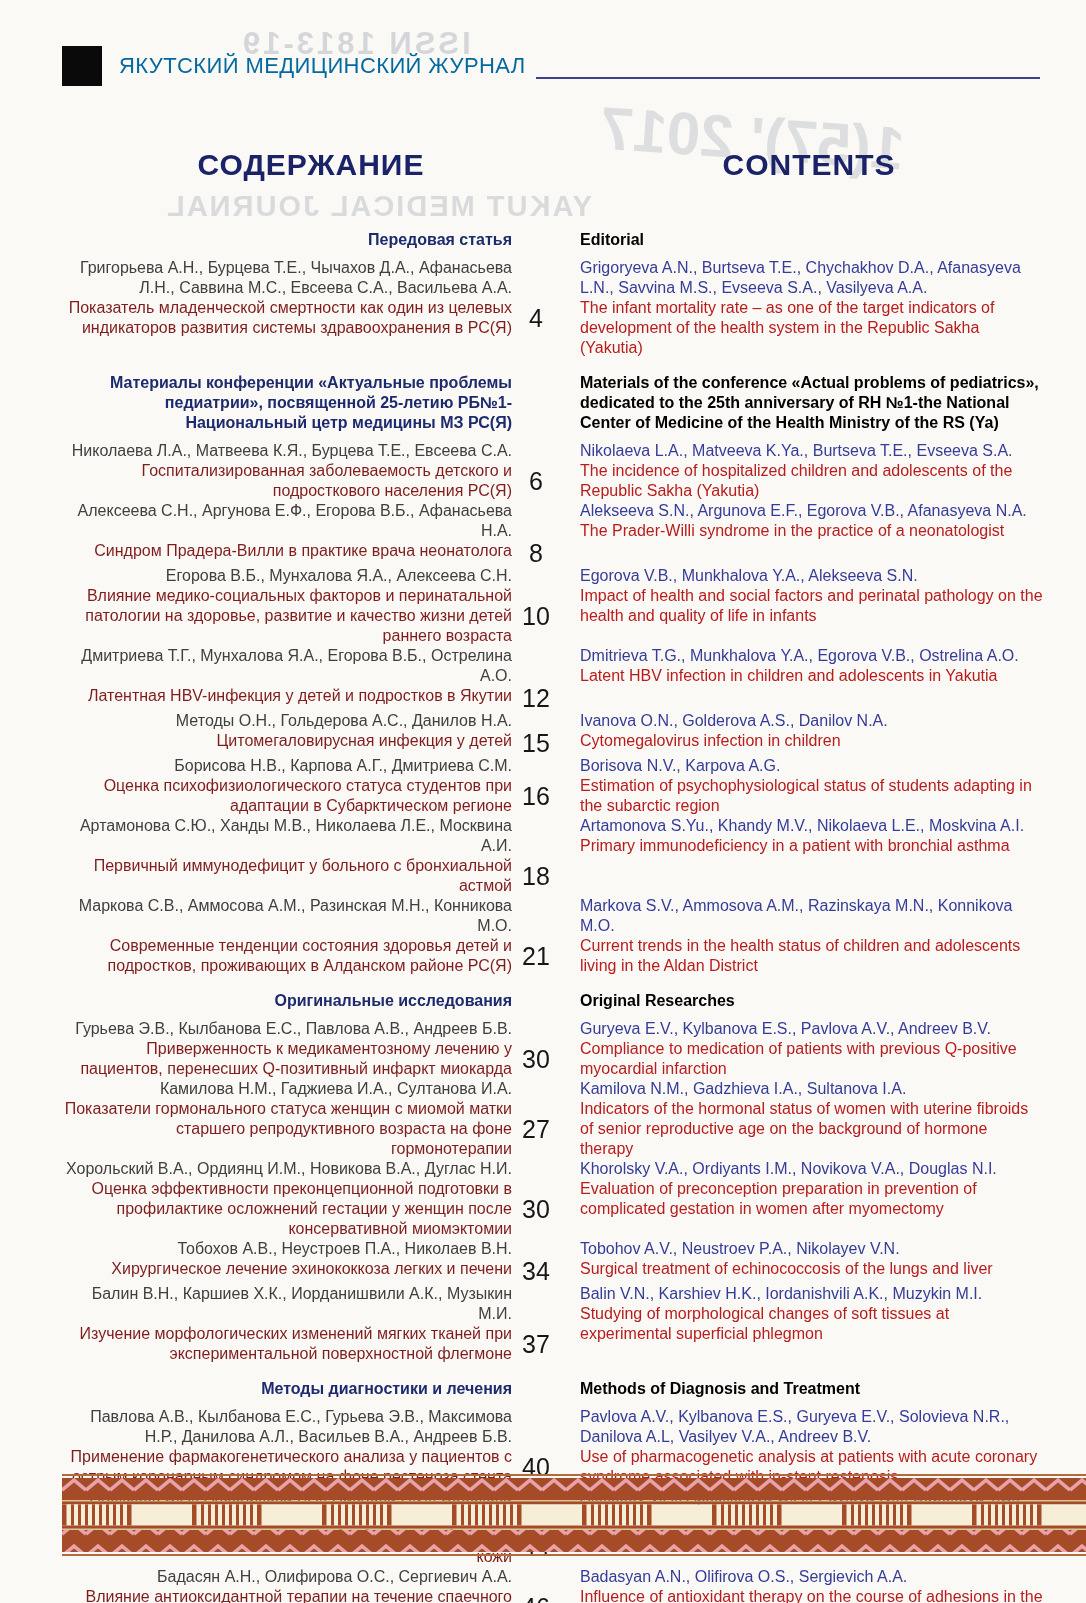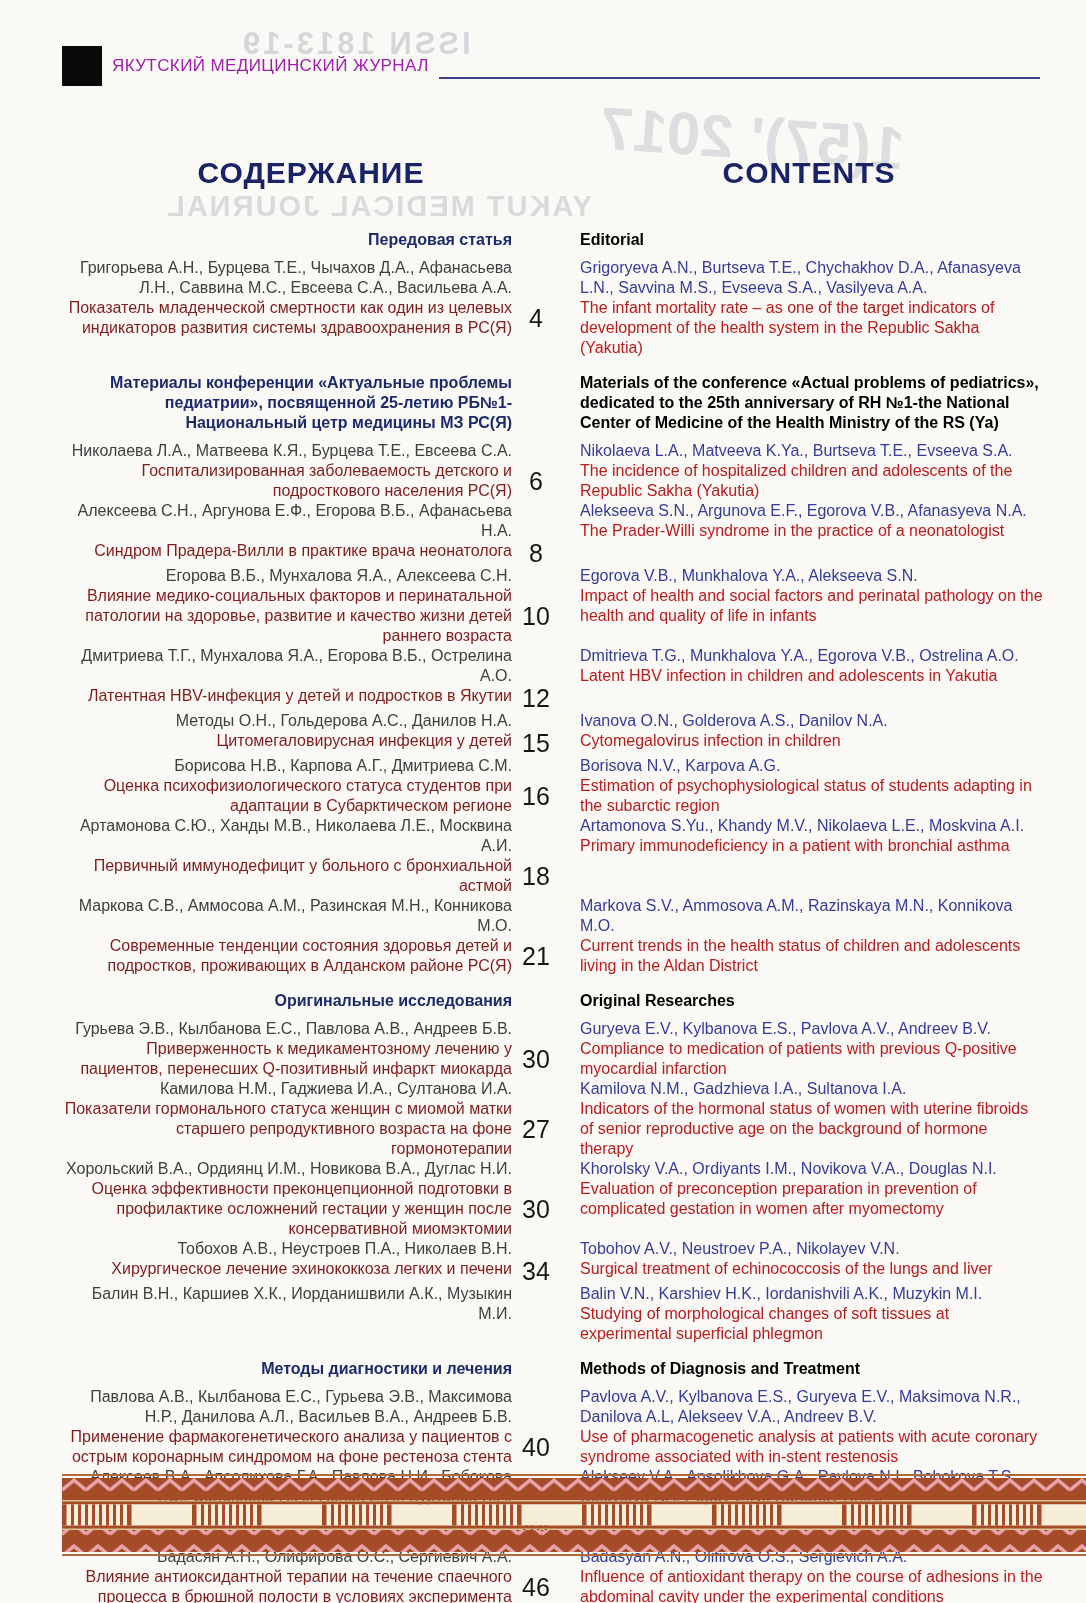--- a/index.html
+++ b/index.html
@@ -12,43 +12,43 @@
     font-family:"Liberation Sans", sans-serif;
     color:#1f1f22;
   }
   
   .masthead{
     position:absolute;top:46px;left:62px;right:46px;
     display:flex;align-items:center;
   }
   .logo-square{width:40px;height:40px;background:#0a0a0a;flex:0 0 auto;}
   .journal-name{
-    margin-left:10px;font-size:17px;letter-spacing:.4px;
-    color:#a21caf;white-space:nowrap;
+    margin-left:17px;font-size:22px;letter-spacing:.4px;
+    color:#0369a1;white-space:nowrap;
   }
   .header-rule{
     flex:1;align-self:flex-end;margin:0 0 7px 10px;
     border-bottom:2px solid #3d3f8f;height:0;
   }
   
   .ghost{
     position:absolute;color:#a7adb9;font-weight:bold;
     transform:scaleX(-1);pointer-events:none;user-select:none;
     white-space:nowrap;
   }
   .ghost-issn{top:26px;left:240px;font-size:31px;letter-spacing:3px;opacity:.45;}
   .ghost-issue{top:104px;left:600px;font-size:60px;opacity:.35;transform:scaleX(-1) rotate(-4deg);}
   .ghost-journal{top:190px;left:165px;font-size:29px;letter-spacing:2px;opacity:.4;}
   
   .toc-headings{
     position:absolute;top:148px;left:62px;right:42px;
     display:grid;grid-template-columns:498px 1fr;column-gap:14px;
   }
   .toc-headings h1{
-    margin:8px;text-align:center;font-size:30px;letter-spacing:1px;
+    margin:0;text-align:center;font-size:30px;letter-spacing:1px;
     color:#1a2368;font-weight:bold;
   }
   
   #toc{position:absolute;top:226px;left:62px;right:42px;font-size:16px;line-height:20px;}
   .row{display:grid;grid-template-columns:498px 1fr;column-gap:20px;}
   .heading-row{margin:15px 0 8px;}
   .heading-row:first-child{margin-top:4px;}
   .ru-h{text-align:right;padding-right:48px;font-weight:bold;color:#1c2a6e;}
   .en-h{font-weight:bold;color:#000000;}
   .ru-authors{color:#404040;text-align:right;padding-right:48px;}
@@ -261,40 +261,44 @@
           </div>
         </div>
         <div class="en-cell">
           <div class="en-authors">Tobohov A.V., Neustroev P.A., Nikolayev V.N.</div>
           <div class="en-title">Surgical treatment of echinococcosis of the lungs and liver</div>
         </div>
       </div>
       <div class="row entry-row">
         <div class="ru-cell">
           <div class="ru-authors">Балин В.Н., Каршиев Х.К., Иорданишвили А.К., Музыкин М.И.</div>
+          <div class="ru-title-row">
+            <div class="ru-title">Изучение морфологических изменений мягких тканей при экспериментальной поверхностной флегмоне</div>
+            <div class="page-num">37</div>
+          </div>
         </div>
         <div class="en-cell">
           <div class="en-authors">Balin V.N., Karshiev H.K., Iordanishvili A.K., Muzykin M.I.</div>
           <div class="en-title">Studying of morphological changes of soft tissues at experimental superficial phlegmon</div>
         </div>
       </div>
       <div class="row heading-row">
         <div class="ru-h">Методы диагностики и лечения</div>
         <div class="en-h">Methods of Diagnosis and Treatment</div>
       </div>
       <div class="row entry-row">
         <div class="ru-cell">
           <div class="ru-authors">Павлова А.В., Кылбанова Е.С., Гурьева Э.В., Максимова Н.Р., Данилова А.Л., Васильев В.А., Андреев Б.В.</div>
           <div class="ru-title-row">
             <div class="ru-title">Применение фармакогенетического анализа у пациентов с острым коронарным синдромом на фоне рестеноза стента</div>
             <div class="page-num">40</div>
           </div>
         </div>
         <div class="en-cell">
-          <div class="en-authors">Pavlova A.V., Kylbanova E.S., Guryeva E.V., Maksimova N.R., Danilova A.L, Alekseev V.A., Andreev B.V.</div>
+          <div class="en-authors">Pavlova A.V., Kylbanova E.S., Guryeva E.V., Solovieva N.R., Danilova A.L, Vasilyev V.A., Andreev B.V.</div>
           <div class="en-title">Use of pharmacogenetic analysis at patients with acute coronary syndrome associated with in-stent restenosis</div>
         </div>
       </div>
       <div class="row entry-row">
         <div class="ru-cell">
           <div class="ru-authors">Алексеев В.А., Апсолихова Г.А., Павлова Н.И., Бобокова Т.С., Соловьева Н.А., Попов Е.Н., Куртанов Х.А.</div>
           <div class="ru-title-row">
             <div class="ru-title">Получение культуры первичных фибробластов из биоптата кожи</div>
             <div class="page-num">44</div>
           </div>

